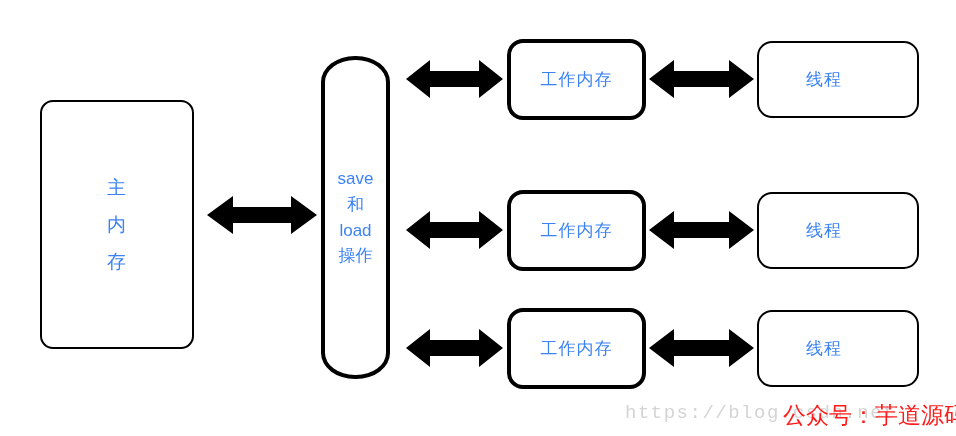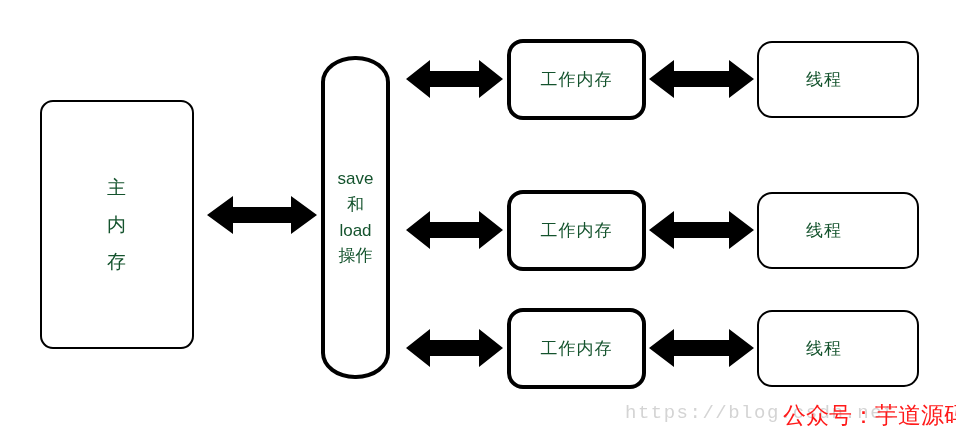--- a/index.html
+++ b/index.html
@@ -17,21 +17,21 @@
   }
 
   
   .node {
     position: absolute;
     box-sizing: border-box;
     background: #ffffff;
     display: flex;
     align-items: center;
     justify-content: center;
-    color: #14532d;
+    color: #3b82f6;
     text-align: center;
     line-height: 1.28;
     white-space: pre-line;
   }
 
   
   .main-memory {
     left: 40px;
     top: 100px;
     width: 154px;

